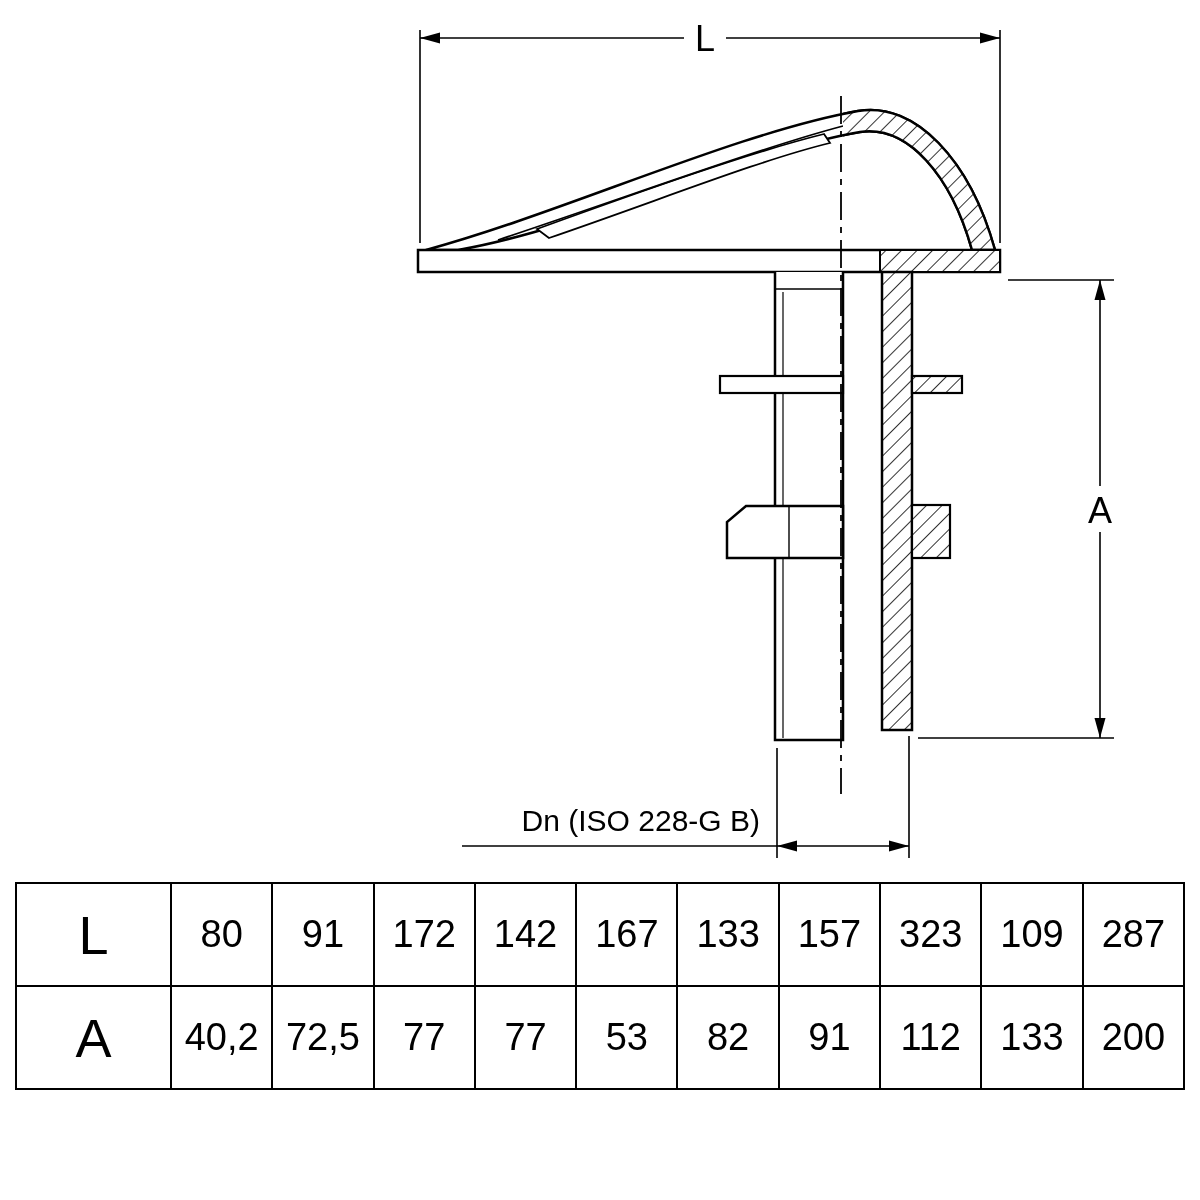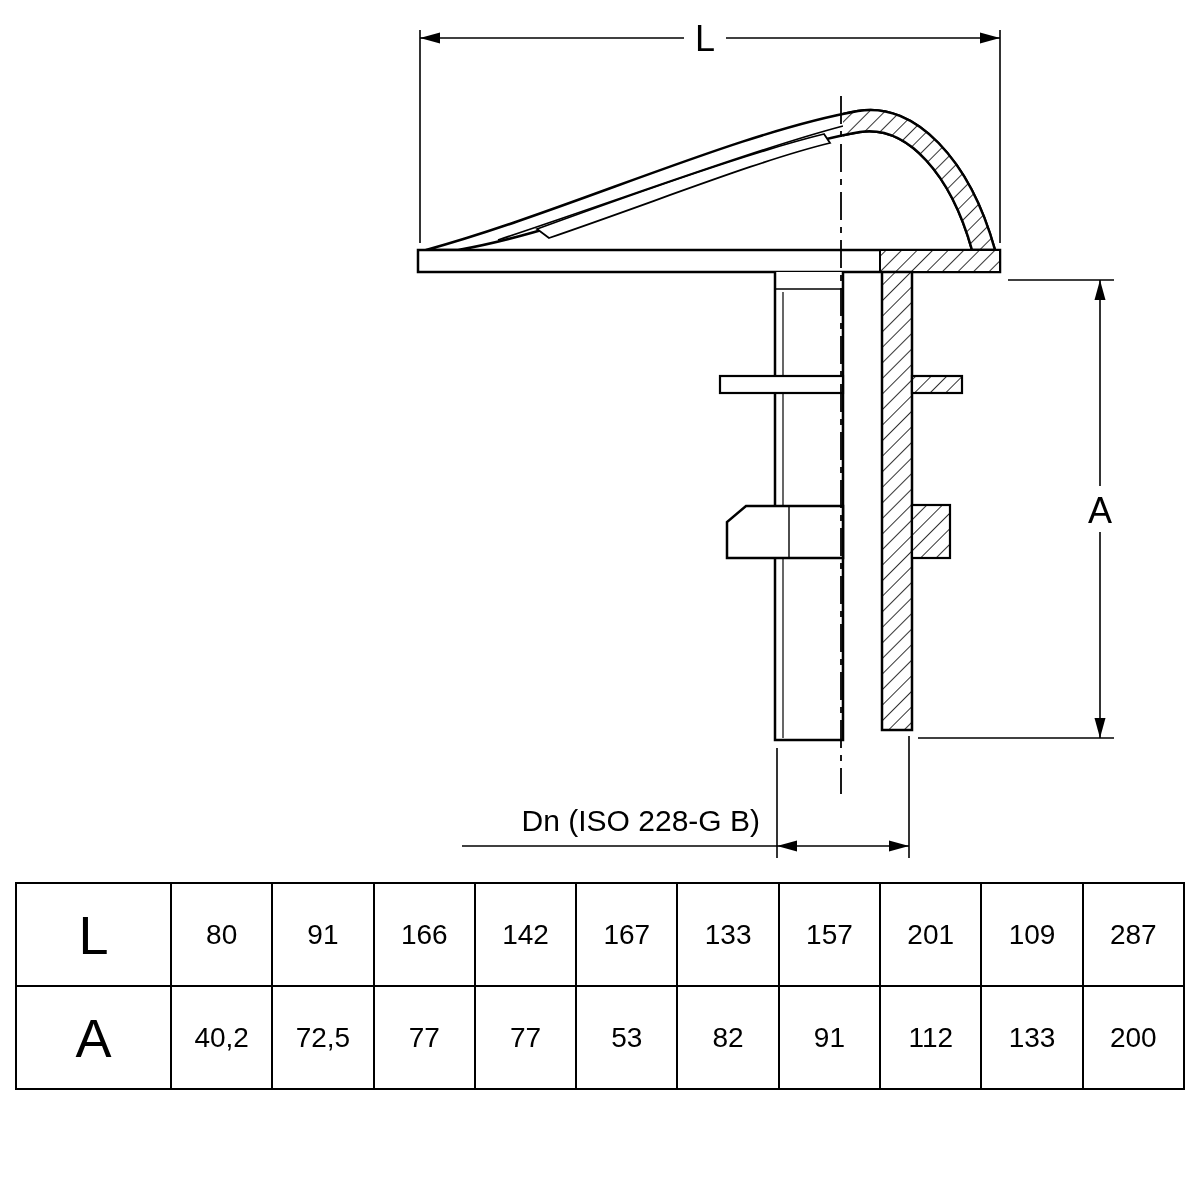--- a/index.html
+++ b/index.html
@@ -34,21 +34,21 @@
     padding: 0;
     color: #000;
     background: #fff;
   }
   table.dims th {
     width: 153px;
     font-size: 54px;
     font-weight: normal;
   }
   table.dims td {
-    font-size: 28px;
+    font-size: 38px;
   }
 </style>
 </head>
 <body>
 
 <div id="drawing-wrap">
 <svg width="1200" height="878" viewBox="0 0 1200 878">
   <defs>
     <pattern id="hatch" patternUnits="userSpaceOnUse" width="11" height="11" patternTransform="rotate(45)">
       <rect width="11" height="11" fill="#ffffff"></rect>
@@ -124,26 +124,26 @@
   </g>
 </svg>
 </div>
 
 <table class="dims">
   <tbody>
       <tr>
     <th>L</th>
     <td>80</td>
     <td>91</td>
-    <td>166</td>
+    <td>172</td>
     <td>142</td>
     <td>167</td>
     <td>133</td>
     <td>157</td>
-    <td>201</td>
+    <td>323</td>
     <td>109</td>
     <td>287</td>
   </tr>
   <tr>
     <th>A</th>
     <td>40,2</td>
     <td>72,5</td>
     <td>77</td>
     <td>77</td>
     <td>53</td>

